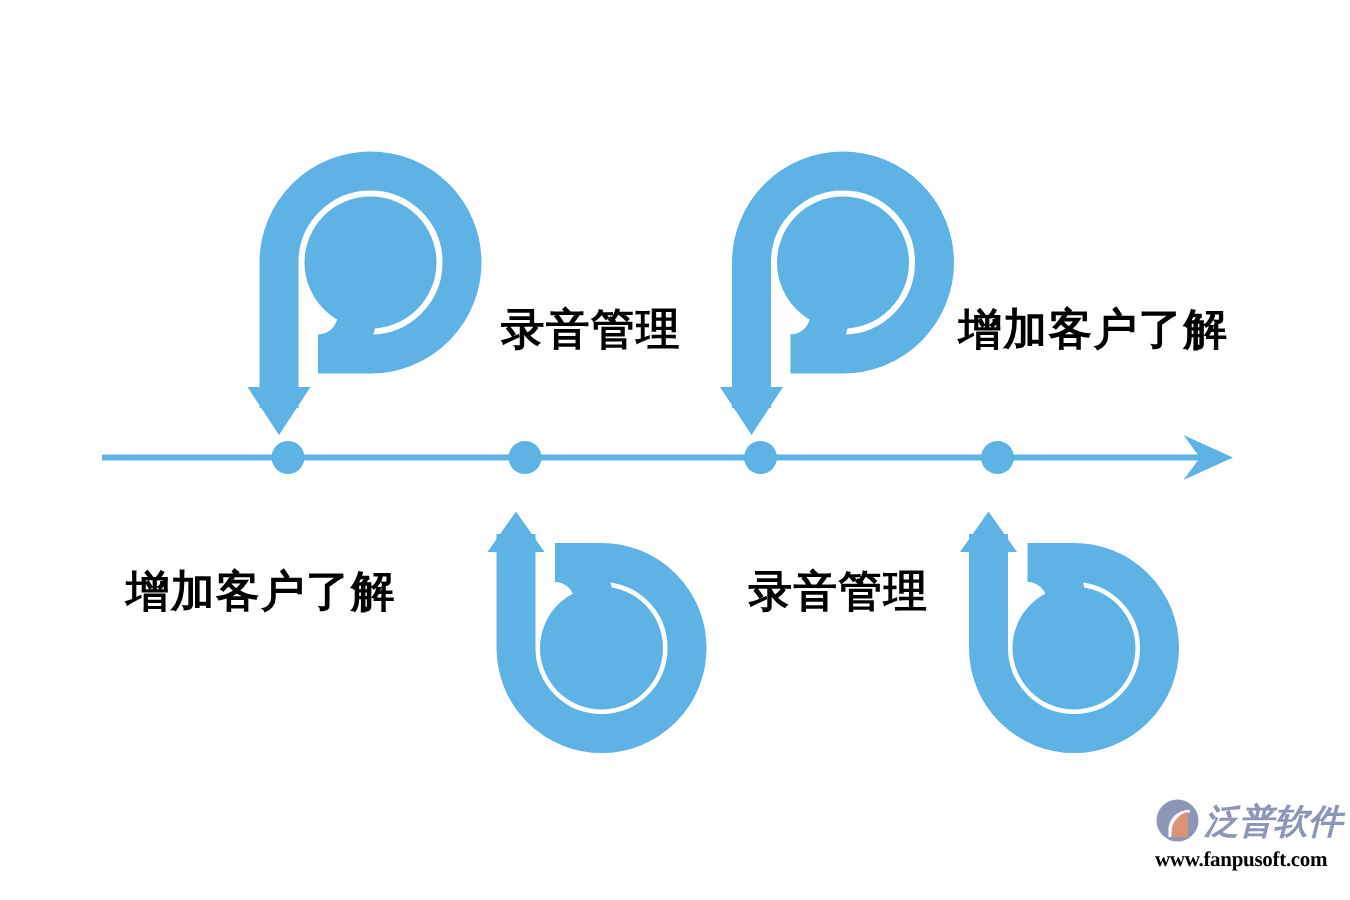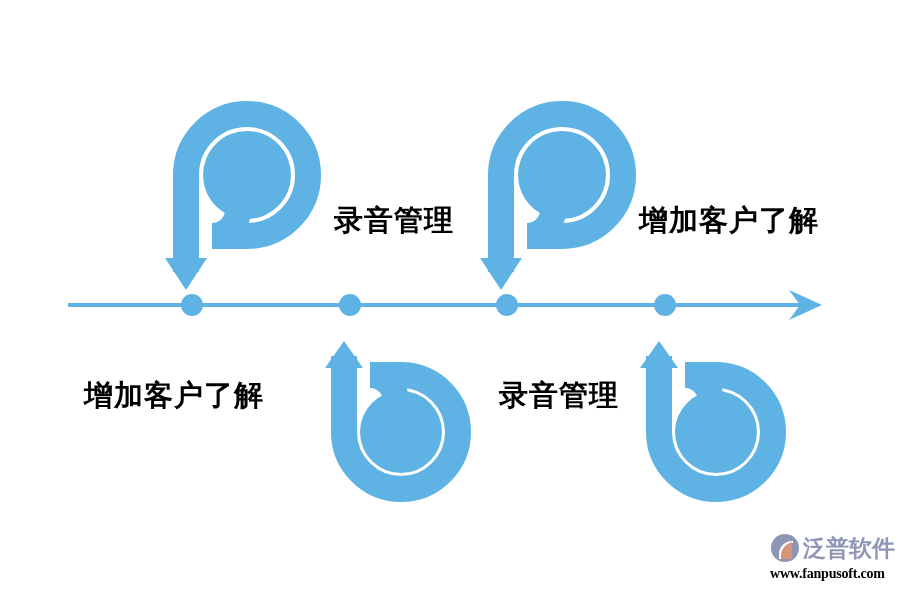--- a/index.html
+++ b/index.html
@@ -42,22 +42,22 @@
   
   .watermark {
     position: absolute;
     left: 770px;
     top: 532px;
     width: 122px;
     height: 58px;
   }
   .wm-row {
     display: flex;
-    align-items: center;
     height: 32px;
+    font-style: italic;
   }
   .wm-mark {
     position: relative;
     width: 30px;
     height: 30px;
     flex: 0 0 30px;
     margin-right: 3px;
   }
   .wm-text {
     font-size: 23px;

